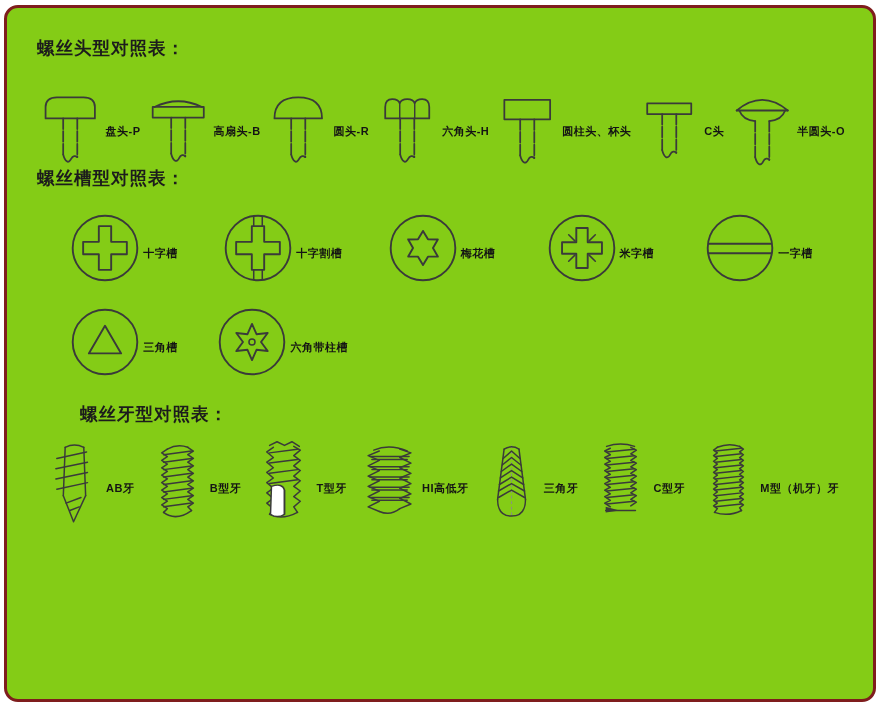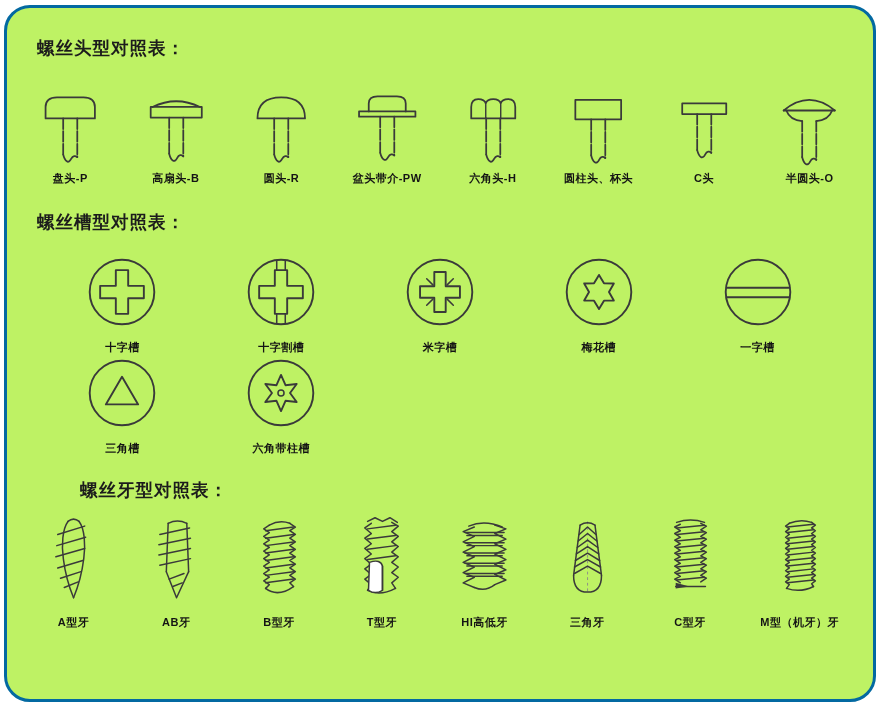--- a/index.html
+++ b/index.html
@@ -3,38 +3,38 @@
 <meta charset="utf-8">
 <style>
   html,body{margin:0;padding:0;}
   body{
     width:880px;height:717px;position:relative;background:#ffffff;
     font-family:"Liberation Sans","DejaVu Sans",sans-serif;
     -webkit-font-smoothing:antialiased;overflow:hidden;
   }
   .card{
     position:absolute;left:4px;top:5px;right:4px;bottom:15px;
-    border:3px solid #0369a1;border-radius:26px;
-    padding:14px 26px 0 26px;box-sizing:border-box;background:#bef264;
+    border:3px solid #7f1d1d;border-radius:14px;
+    padding:14px 26px 0 26px;box-sizing:border-box;background:#84cc16;
   }
   h2.sec-title{
     margin:0 0 0 4px;font-size:17.5px;line-height:24px;color:#1c1c1c;
     font-weight:600;letter-spacing:1px;
   }
   .sec-title.t1{margin-top:14px;}
-  .sec-title.t2{margin-top:24px;}
+  .sec-title.t2{}
   .sec-title.t3{margin-top:22px;padding-left:43px;}
   .row{display:flex;justify-content:space-between;align-items:flex-start;}
   .heads-row{margin-top:32px;padding:0 2px;}
   .threads-row{margin-top:12px;padding:0 8px;}
   .slots-grid{
     display:grid;grid-template-columns:repeat(5,1fr);
-    margin-top:20px;justify-items:center;padding:0 10px;
-  }
-  .item{display:flex;flex-direction:column;align-items:center;}
+    margin-top:20px;row-gap:18px;justify-items:center;padding:0 10px;
+  }
+  .item{display:flex;flex-direction:row;align-items:center;}
   .lbl{
     margin-top:5px;font-size:11px;font-weight:700;color:#141414;
     white-space:nowrap;letter-spacing:0.5px;
   }
   .slots-grid .lbl{margin-top:10px;}
   .threads-row .lbl{margin-top:8px;}
   svg.art{display:block;}
   .heads-row svg.art{height:74px;}
   .slots-grid svg.art{height:76px;width:76px;}
   .threads-row svg.art{height:93px;}
@@ -235,26 +235,20 @@
           <div class="lbl">高扇头-B</div>
         </div>
         <div class="item">
           <svg class="art" viewBox="0 0 80 84">
             <use href="#round-head-icon"></use>
           </svg>
           <div class="lbl">圆头-R</div>
         </div>
         <div class="item">
           <svg class="art" viewBox="0 0 80 84">
-            <use href="#pan-washer-head-icon"></use>
-          </svg>
-          <div class="lbl">盆头带介-PW</div>
-        </div>
-        <div class="item">
-          <svg class="art" viewBox="0 0 80 84">
             <use href="#hex-head-icon"></use>
           </svg>
           <div class="lbl">六角头-H</div>
         </div>
         <div class="item">
           <svg class="art" viewBox="0 0 80 84">
             <use href="#cylinder-head-icon"></use>
           </svg>
           <div class="lbl">圆柱头、杯头</div>
         </div>
@@ -283,29 +277,29 @@
           <div class="lbl">十字槽</div>
         </div>
         <div class="item">
           <svg class="art" viewBox="0 0 80 80">
             <use href="#cross-cut-slot-icon"></use>
           </svg>
           <div class="lbl">十字割槽</div>
         </div>
         <div class="item">
           <svg class="art" viewBox="0 0 80 80">
+            <use href="#torx-slot-icon"></use>
+          </svg>
+          <div class="lbl">梅花槽</div>
+        </div>
+        <div class="item">
+          <svg class="art" viewBox="0 0 80 80">
             <use href="#pozi-slot-icon"></use>
           </svg>
           <div class="lbl">米字槽</div>
-        </div>
-        <div class="item">
-          <svg class="art" viewBox="0 0 80 80">
-            <use href="#torx-slot-icon"></use>
-          </svg>
-          <div class="lbl">梅花槽</div>
         </div>
         <div class="item">
           <svg class="art" viewBox="0 0 80 80">
             <use href="#slotted-slot-icon"></use>
           </svg>
           <div class="lbl">一字槽</div>
         </div>
         <div class="item">
           <svg class="art" viewBox="0 0 80 80">
             <use href="#triangle-slot-icon"></use>
@@ -319,26 +313,20 @@
           <div class="lbl">六角带柱槽</div>
         </div>
       </div>
   </section>
 
   <section>
     <h2 class="sec-title t3">螺丝牙型对照表：</h2>
     <div class="row threads-row">
         <div class="item">
           <svg class="art" viewBox="0 0 70 100">
-            <use href="#a-thread-icon"></use>
-          </svg>
-          <div class="lbl">A型牙</div>
-        </div>
-        <div class="item">
-          <svg class="art" viewBox="0 0 70 100">
             <use href="#ab-thread-icon"></use>
           </svg>
           <div class="lbl">AB牙</div>
         </div>
         <div class="item">
           <svg class="art" viewBox="0 0 70 100">
             <use href="#b-thread-icon"></use>
           </svg>
           <div class="lbl">B型牙</div>
         </div>

